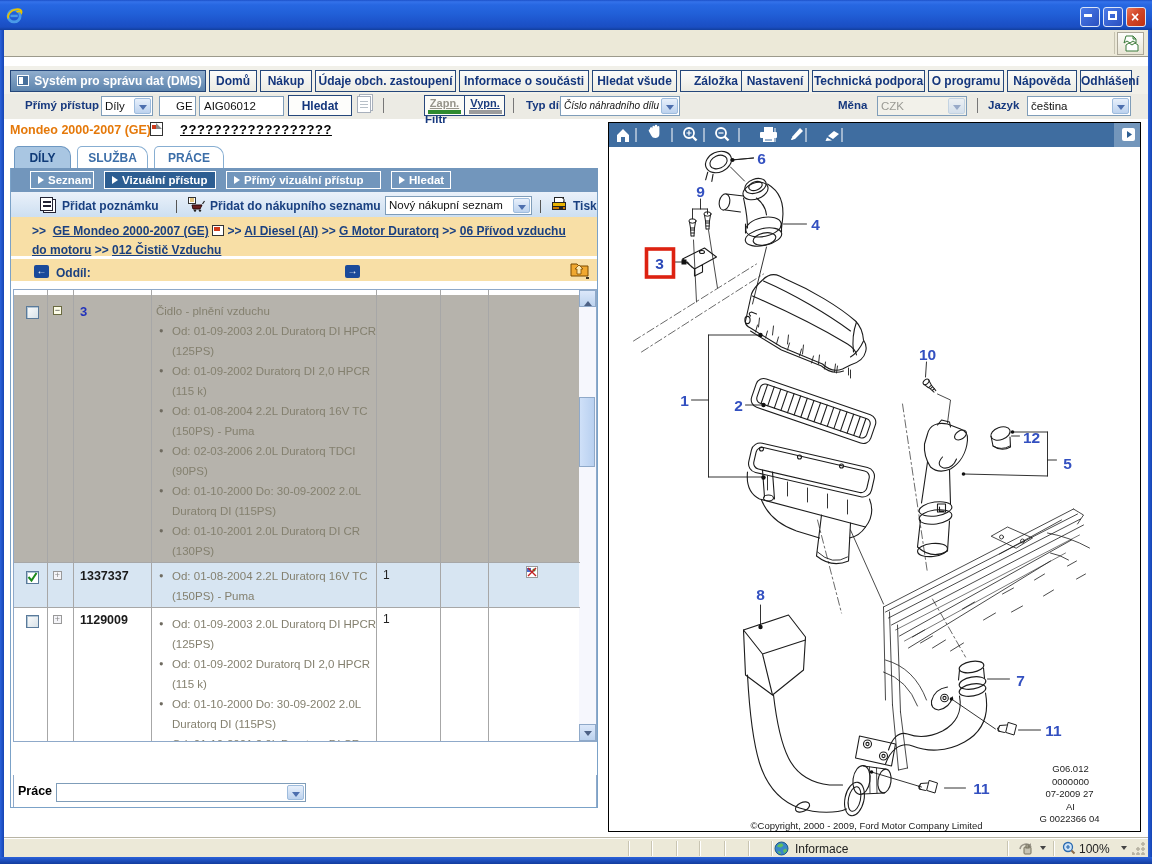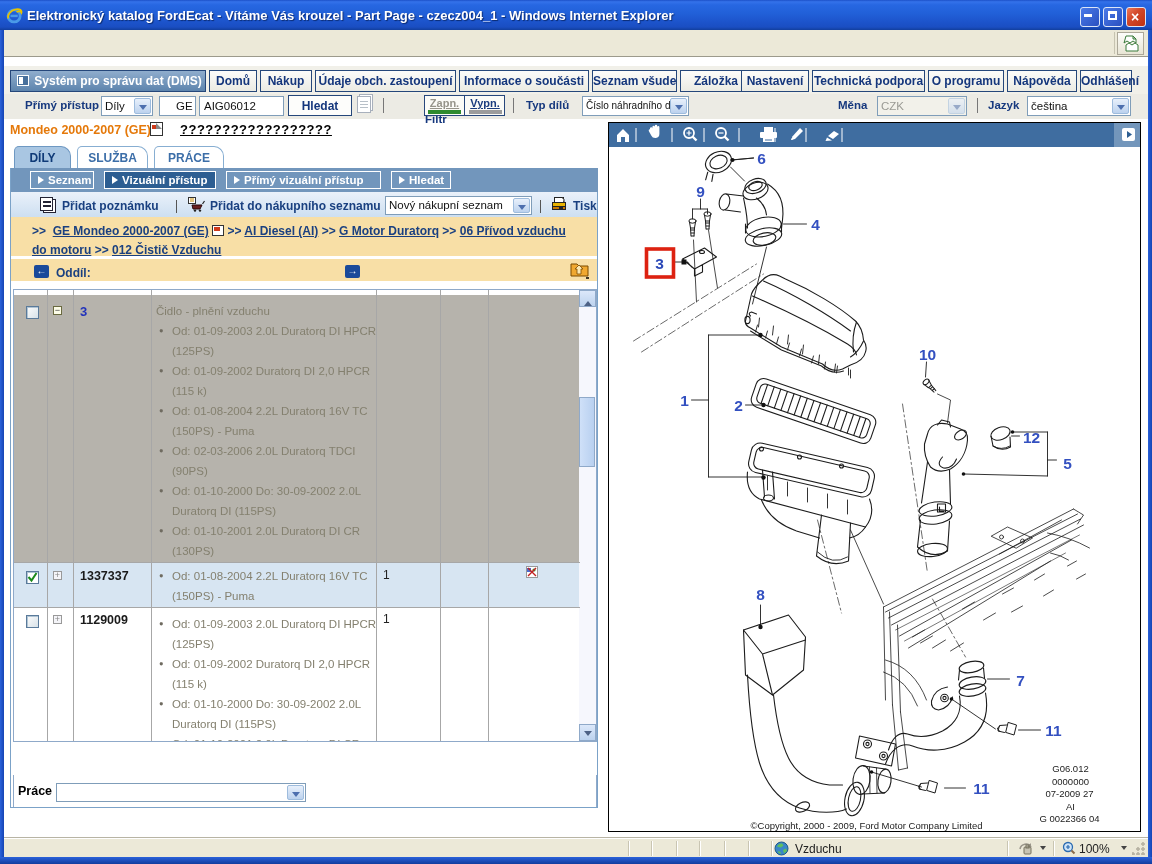--- a/index.html
+++ b/index.html
@@ -70,21 +70,20 @@
 <div id="win">
 
   <div id="titlebar" class="abs"></div>
   <div class="abs" id="ieicon" style="left:6px;top:7px;width:17px;height:17px;">
     <svg width="17" height="17" viewBox="0 0 21 21">
       <circle cx="10" cy="11" r="7.5" fill="none" stroke="#4a9aE8" stroke-width="3.4"></circle>
       <path d="M5.5 11 h9" stroke="#4a9ae8" stroke-width="3"></path>
       <path d="M3 14 C 1 10 6 4 12 3 C 17 2 20 4 19 7 C 18 5 15 5 13 6" fill="none" stroke="#e8c200" stroke-width="2.2"></path>
     </svg>
   </div>
-  <div id="titletext" class="abs">Elektronický katalog FordEcat - Vítáme Vás krouzel - Part Page - czecz004_1 - Windows Internet Explorer</div>
   <div class="abs winbtn" style="left:1080px;background:linear-gradient(135deg,#4a7ae8,#2a50c0);">
       <span class="g" style="left:3px;top:6px;width:8px;height:3px;background:#fff;"></span>
     </div>
   <div class="abs winbtn" style="left:1103px;background:linear-gradient(135deg,#4a7ae8,#2a50c0);">
       <span class="g" style="left:4px;top:3px;width:9px;height:9px;border:2px solid #fff;border-top-width:3px;background:transparent;"></span>
     </div>
   <div class="abs winbtn" style="left:1126px;background:linear-gradient(135deg,#ef7a5a,#d2492a 40%,#c03010);">
       <span class="g" style="left:4px;top:1px;font-size:14px;font-weight:bold;">×</span>
     </div>
 
@@ -102,21 +101,21 @@
   <div class="abs" style="left:4px;top:94px;width:1144px;height:25px;background:#ecebe4;"></div>
 
   <div class="abs navbtn" style="left:10px;width:196px;background:linear-gradient(180deg,#8fadcd,#5d84ad);color:#fff;padding-left:20px;">Systém pro správu dat (DMS)</div>
   <div class="abs" style="left:17px;top:75px;width:12px;height:11px;border:1px solid #fff;background:#48709c;">
       <span style="position:absolute;left:1px;top:1px;width:4px;height:7px;background:#fff;"></span>
     </div>
   <div class="abs navbtn" style="left:209px;width:48px;">Domů</div>
   <div class="abs navbtn" style="left:260px;width:52px;">Nákup</div>
   <div class="abs navbtn" style="left:315px;width:141px;">Údaje obch. zastoupení</div>
   <div class="abs navbtn" style="left:459px;width:130px;">Informace o součásti</div>
-  <div class="abs navbtn" style="left:592px;width:85px;">Seznam všude</div>
+  <div class="abs navbtn" style="left:592px;width:85px;">Hledat všude</div>
   <div class="abs navbtn" style="left:680px;width:72px;">Záložka</div>
   <div class="abs navbtn" style="left:741px;width:68px;">Nastavení</div>
   <div class="abs navbtn" style="left:812px;width:113px;">Technická podpora</div>
   <div class="abs navbtn" style="left:928px;width:76px;">O programu</div>
   <div class="abs navbtn" style="left:1007px;width:70px;">Nápověda</div>
   <div class="abs navbtn" style="left:1080px;width:52px;">Odhlášení</div>
 
   <div class="abs lbl" style="left:25px;top:99px;">Přímý přístup</div>
   <div class="abs sel" style="left:101px;top:96px;width:52px;height:20px;line-height:18px;padding-left:3px;">Díly<span class="selarrow"></span></div>
   <div class="abs inp" style="left:159px;top:96px;width:37px;height:20px;line-height:18px;padding-left:16px;">GE</div>
@@ -128,21 +127,21 @@
   <div class="abs" style="left:383px;top:98px;width:1px;height:15px;background:#777;"></div>
   <div class="abs lbl" style="left:392px;top:113px;padding-left:33px;">Filtr</div>
   <div class="abs" style="left:424px;top:95px;width:81px;height:21px;border:1px solid #27477c;background:#fbfbf7;"></div>
   <div class="abs" style="left:464px;top:96px;width:1px;height:19px;background:#27477c;"></div>
   <div class="abs" style="left:425px;top:97px;width:39px;height:13px;color:#96948a;font-size:11px;font-weight:bold;text-align:center;text-decoration:underline;">Zapn.</div>
   <div class="abs" style="left:428px;top:110px;width:33px;height:4px;background:#2e8a2e;"></div>
   <div class="abs" style="left:466px;top:97px;width:38px;height:13px;color:#1a3c7e;font-size:11px;font-weight:bold;text-align:center;text-decoration:underline;">Vypn.</div>
   <div class="abs" style="left:469px;top:110px;width:33px;height:4px;background:#9c9c9c;"></div>
   <div class="abs" style="left:513px;top:98px;width:1px;height:15px;background:#777;"></div>
   <div class="abs lbl" style="left:526px;top:99px;">Typ dílů</div>
-  <div class="abs sel" style="left:582px;top:96px;width:107px;height:20px;line-height:18px;padding-left:3px;font-size:10px;">Číslo náhradního dílu<span class="selarrow"></span></div>
+  <div class="abs sel" style="left:560px;top:96px;width:120px;height:20px;line-height:18px;padding-left:3px;font-size:10px;font-style:italic;">Číslo náhradního dílu<span class="selarrow"></span></div>
   <div class="abs lbl" style="left:838px;top:99px;">Měna</div>
   <div class="abs sel" style="left:877px;top:96px;width:90px;height:20px;line-height:18px;padding-left:3px;color:#9a9a94;background:#f2f1ea;">CZK<span class="selarrow" style="opacity:0.55;"></span></div>
   <div class="abs" style="left:977px;top:98px;width:1px;height:15px;background:#777;"></div>
   <div class="abs lbl" style="left:988px;top:99px;">Jazyk</div>
   <div class="abs sel" style="left:1027px;top:96px;width:104px;height:20px;line-height:18px;padding-left:3px;">čeština<span class="selarrow"></span></div>
 
   <div class="abs" style="left:10px;top:123px;color:#e5790a;font-size:12.5px;font-weight:bold;">Mondeo 2000-2007 (GE)</div>
   <div class="abs" style="left:150px;top:122px;width:13px;height:14px;border:1px solid #333;background:#fff;">
       <span style="position:absolute;left:1px;top:2px;width:7px;height:4px;background:#d03a1a;"></span>
       <span style="position:absolute;right:0;top:0;border:3px solid #fff;border-left-color:#888;border-bottom-color:#888;"></span>
@@ -516,21 +515,21 @@
   </div>
 
   <div id="statusbar" class="abs">
     <div style="position:absolute;left:624px;top:2px;width:1px;height:15px;background:#c9c5b2;box-shadow:1px 0 0 #fff, 23px 0 0 #c9c5b2, 24px 0 0 #fff, 48px 0 0 #c9c5b2, 49px 0 0 #fff, 71px 0 0 #c9c5b2, 72px 0 0 #fff, 96px 0 0 #c9c5b2, 97px 0 0 #fff, 120px 0 0 #c9c5b2, 121px 0 0 #fff, 143px 0 0 #c9c5b2, 144px 0 0 #fff;"></div>
     <div style="position:absolute;left:770px;top:2px;width:15px;height:15px;">
       <svg width="15" height="15" viewBox="0 0 15 15">
           <circle cx="7.5" cy="7.5" r="6.5" fill="#3a86c8" stroke="#1a5a8a"></circle>
           <path d="M3 5 q2-3 5-2.5 l1.5 2 -2.5 2 -3-0.5 z M9 9 l3-1.5 1 2.5 -3 2.5 z M4 10 l2.5 1 0.5 2 -2.5-1 z" fill="#5fbf5f"></path>
         </svg>
     </div>
-    <div style="position:absolute;left:791px;top:3px;font-size:12px;color:#222;">Vzduchu</div>
+    <div style="position:absolute;left:791px;top:3px;font-size:12px;color:#222;">Informace</div>
     <div style="position:absolute;left:1003px;top:2px;width:1px;height:15px;background:#c9c5b2;box-shadow:1px 0 0 #fff;"></div>
     <div style="position:absolute;left:1014px;top:2px;width:16px;height:14px;">
       <svg width="16" height="14" viewBox="0 0 16 14">
           <path d="M2 8 a6 6 0 0 1 11-2" fill="none" stroke="#9a968a" stroke-width="1.6"></path>
           <path d="M13 2 v5 h-5 z" fill="#9a968a"></path>
           <rect x="6" y="6" width="7" height="7" rx="1" fill="#c8c4b4" stroke="#77735f"></rect>
           <rect x="8" y="4" width="3" height="3" fill="none" stroke="#77735f"></rect>
         </svg>
     </div>
     <div style="position:absolute;left:1036px;top:7px;border:3.5px solid transparent;border-top:4.5px solid #444;"></div>

